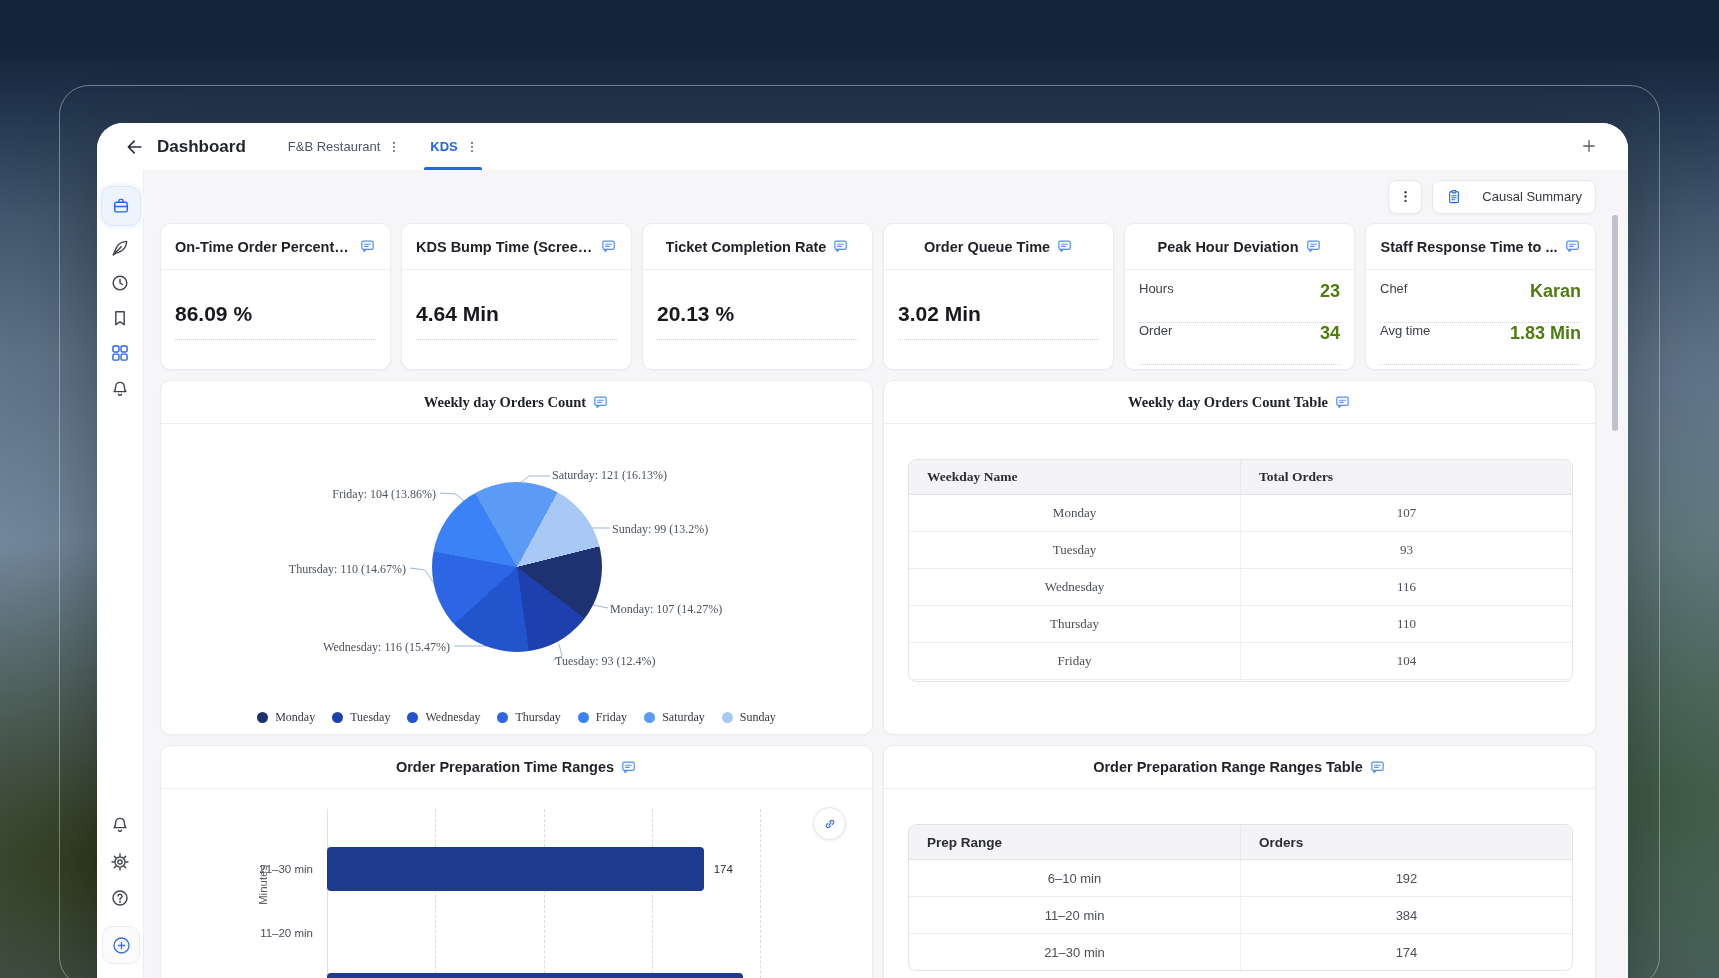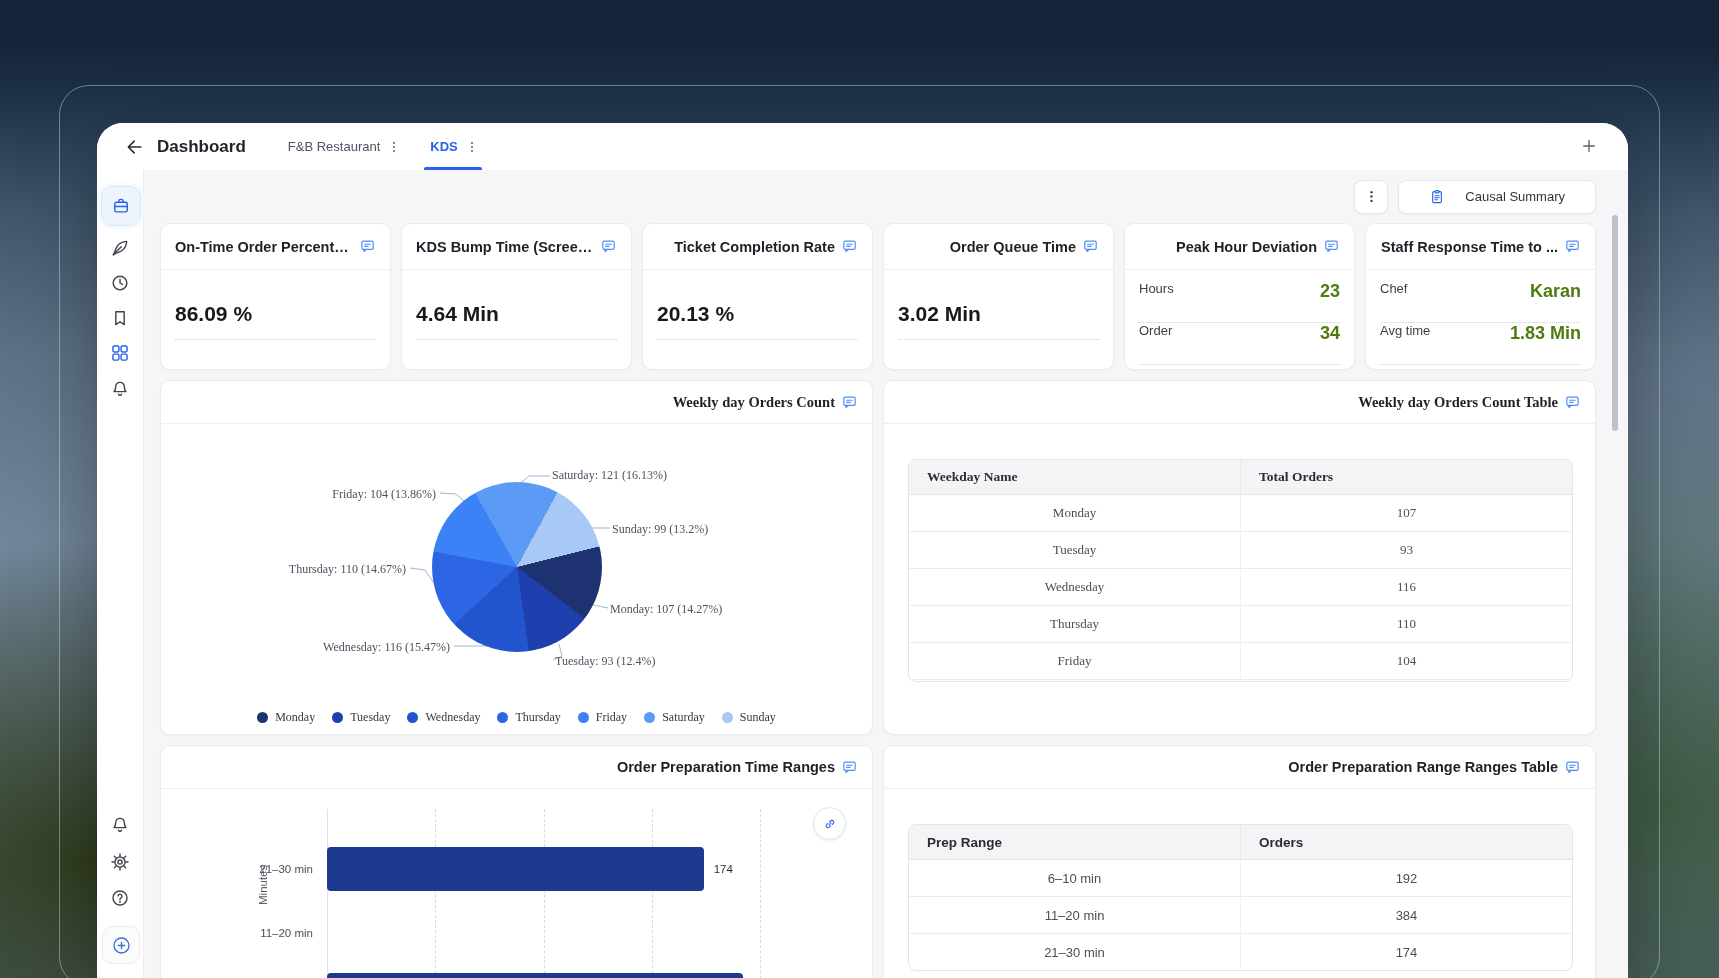--- a/index.html
+++ b/index.html
@@ -37,27 +37,27 @@
   .sb-active-box{position:absolute;left:4px;top:16px;width:38px;height:38px;border-radius:11px;background:#edf4fe;
     border:1px solid #d9e7fb;box-shadow:0 0 0 3px #f6f9fe;display:flex;align-items:center;justify-content:center;cursor:pointer;}
   .sb-plus-box{position:absolute;left:5px;top:756px;width:36px;height:36px;border-radius:10px;background:#fbfbfc;
     border:1px solid #ebecef;display:flex;align-items:center;justify-content:center;cursor:pointer;}
 
   .content{flex:1;background:#f6f6f8;position:relative;padding:0 32px 0 16px;overflow:hidden;}
   .toolbar{height:53px;display:flex;align-items:center;justify-content:flex-end;gap:10px;}
   .icon-btn{width:32px;height:32px;border-radius:8px;background:#fff;border:1px solid #e6e7ea;display:flex;
     align-items:center;justify-content:center;cursor:pointer;box-shadow:0 1px 2px rgba(16,24,40,.04);}
   .causal-btn{height:32px;border-radius:8px;background:#fff;border:1px solid #e6e7ea;display:flex;align-items:center;
-    gap:20px;padding:0 30px;cursor:pointer;box-shadow:0 1px 2px rgba(16,24,40,.04);}
+    gap:20px;padding:0 13px;cursor:pointer;box-shadow:0 1px 2px rgba(16,24,40,.04);}
   .causal-btn span{font-size:13px;color:#33363d;font-weight:500;}
 
   .kpi-row{display:grid;grid-template-columns:repeat(6,1fr);gap:10px;height:147px;}
   .card{background:#fff;border:1px solid #ebebee;border-radius:10px;box-shadow:0 1px 2px rgba(16,24,40,.03);
     position:relative;overflow:hidden;}
-  .card-hd{height:42px;display:flex;align-items:center;justify-content:flex-end;padding:0 14px 0 14px;
+  .card-hd{height:42px;display:flex;align-items:center;justify-content:center;padding:0 14px 0 14px;
     border-bottom:1px solid #eeeef1;}
   .kpi-card .card-hd{height:45px;}
   .card-title{font-size:14.5px;font-weight:700;color:#1e2128;white-space:nowrap;overflow:hidden;text-overflow:ellipsis;}
   .cm-icon{flex:none;margin-left:6px;cursor:pointer;display:flex;}
   .kpi-body{padding:0 14px;}
   .kpi-value{margin-top:32px;font-size:21px;font-weight:700;color:#17191d;}
   .kpi-sep{margin-top:13px;border-bottom:1px dotted #cfd1d7;}
   .kpi-mrow{display:flex;justify-content:space-between;height:41px;border-bottom:1px dotted #cfd1d7;}
   .kpi-mrow:first-child{margin-top:11px;}
   .kpi-mlabel{font-size:13px;color:#3c4048;}

